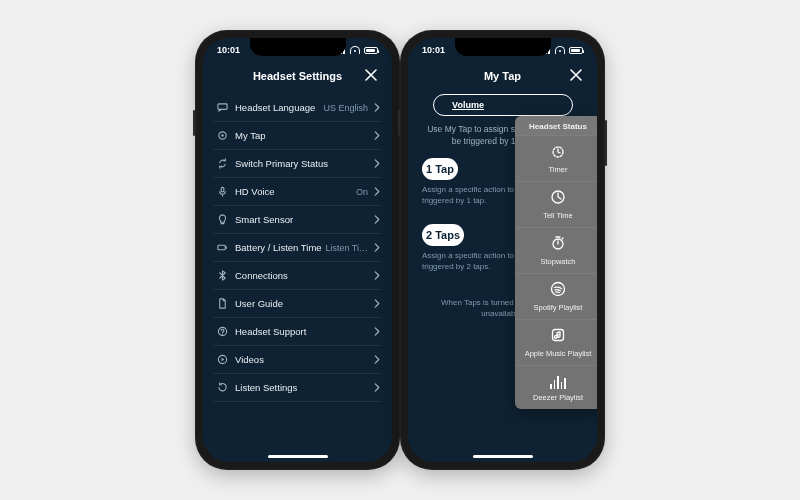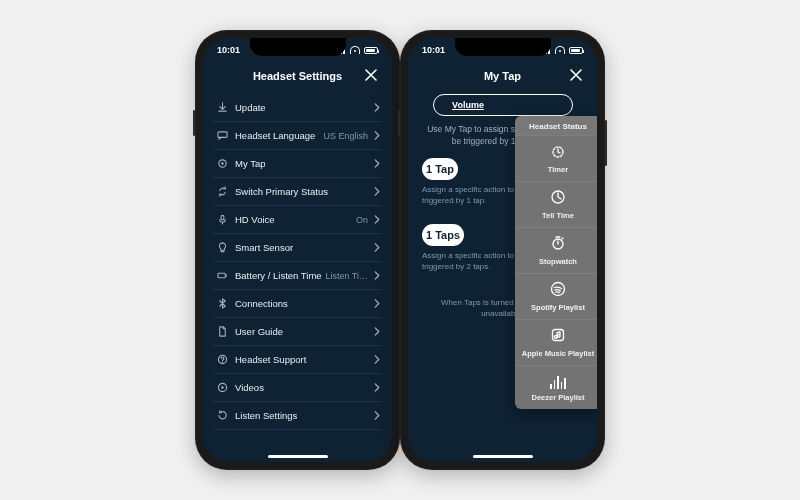--- a/index.html
+++ b/index.html
@@ -86,21 +86,21 @@
   .panel {
     position:absolute; right:-4px; top:-8px; width:86px;
     background:#737373; border-radius:6px;
     box-shadow: 0 4px 14px rgba(0,0,0,0.4);
     color:#eef1f5;
     overflow:hidden;
   }
   .panel .ph { font-size:8px; font-weight:600; text-align:center; padding:6px 0 4px; background:rgba(255,255,255,0.04); }
   .panel .pi { display:flex; flex-direction:column; align-items:center; gap:4px; padding:7px 0; border-top:1px solid rgba(255,255,255,0.08); cursor:pointer; }
   .panel .pi svg, .panel .pi .glyph { width:16px; height:16px; }
-  .panel .pi .pl { font-size:7.5px; font-weight:700; text-align:center; line-height:1.2; }
+  .panel .pi .pl { font-size:7.5px; font-weight:400; text-align:center; line-height:1.2; }
 
   .eq { display:flex; gap:2px; align-items:flex-end; height:14px; }
   .eq span { width:2px; background:#fff; }
 </style>
 </head>
 <body>
 
 <div class="stage">
 
   <div class="phone">
@@ -119,33 +119,20 @@
         <div class="close-x">
           <svg viewBox="0 0 12 12">
               <path d="M1 1 L11 11 M11 1 L1 11" stroke="#fff" stroke-width="1.6" stroke-linecap="round"></path>
             </svg>
         </div>
       </div>
       <div class="list" id="list-left">
           <div class="row">
             <span class="ic">
               <svg viewBox="0 0 12 12">
-                <path stroke="#9fb0bf" stroke-width="1.2" fill="none" stroke-linecap="round" stroke-linejoin="round" d="M6 1v7M3 5l3 3 3-3M2 10h8"></path>
-              </svg>
-            </span>
-            <span class="lbl">Update</span>
-            <span class="chev">
-              <svg viewBox="0 0 6 10">
-                <path d="M1 1l4 4-4 4" stroke="#9fb0bf" stroke-width="1.4" fill="none" stroke-linecap="round" stroke-linejoin="round"></path>
-              </svg>
-            </span>
-          </div>
-          <div class="row">
-            <span class="ic">
-              <svg viewBox="0 0 12 12">
                 <rect x="1" y="2" width="10" height="6" rx="1" stroke="#9fb0bf" stroke-width="1.2" fill="none" stroke-linecap="round" stroke-linejoin="round"></rect>
                 <path stroke="#9fb0bf" stroke-width="1.2" fill="none" stroke-linecap="round" stroke-linejoin="round" d="M3 8l-1 2 3-2"></path>
               </svg>
             </span>
             <span class="lbl">Headset Language</span>
             <span class="val">US English</span>
             <span class="chev">
               <svg viewBox="0 0 6 10">
                 <path d="M1 1l4 4-4 4" stroke="#9fb0bf" stroke-width="1.4" fill="none" stroke-linecap="round" stroke-linejoin="round"></path>
               </svg>
@@ -324,21 +311,21 @@
 
       <div class="body2">
         <div class="hint">Use My Tap to assign specific actions to be triggered by 1 or 2 taps.</div>
 
         <div class="pill">
           <span>1 Tap</span>
         </div>
         <div class="pill-desc">Assign a specific action to be triggered by 1 tap.</div>
 
         <div class="pill">
-          <span>1 Taps</span>
+          <span>2 Taps</span>
         </div>
         <div class="pill-desc">Assign a specific action to be triggered by 2 taps.</div>
 
         <div class="footnote">When Taps is turned on, Volume is unavailable.</div>
 
         
         <div class="panel" id="panel">
 
           <div class="ph">Headset Status</div>
         <div class="pi">

